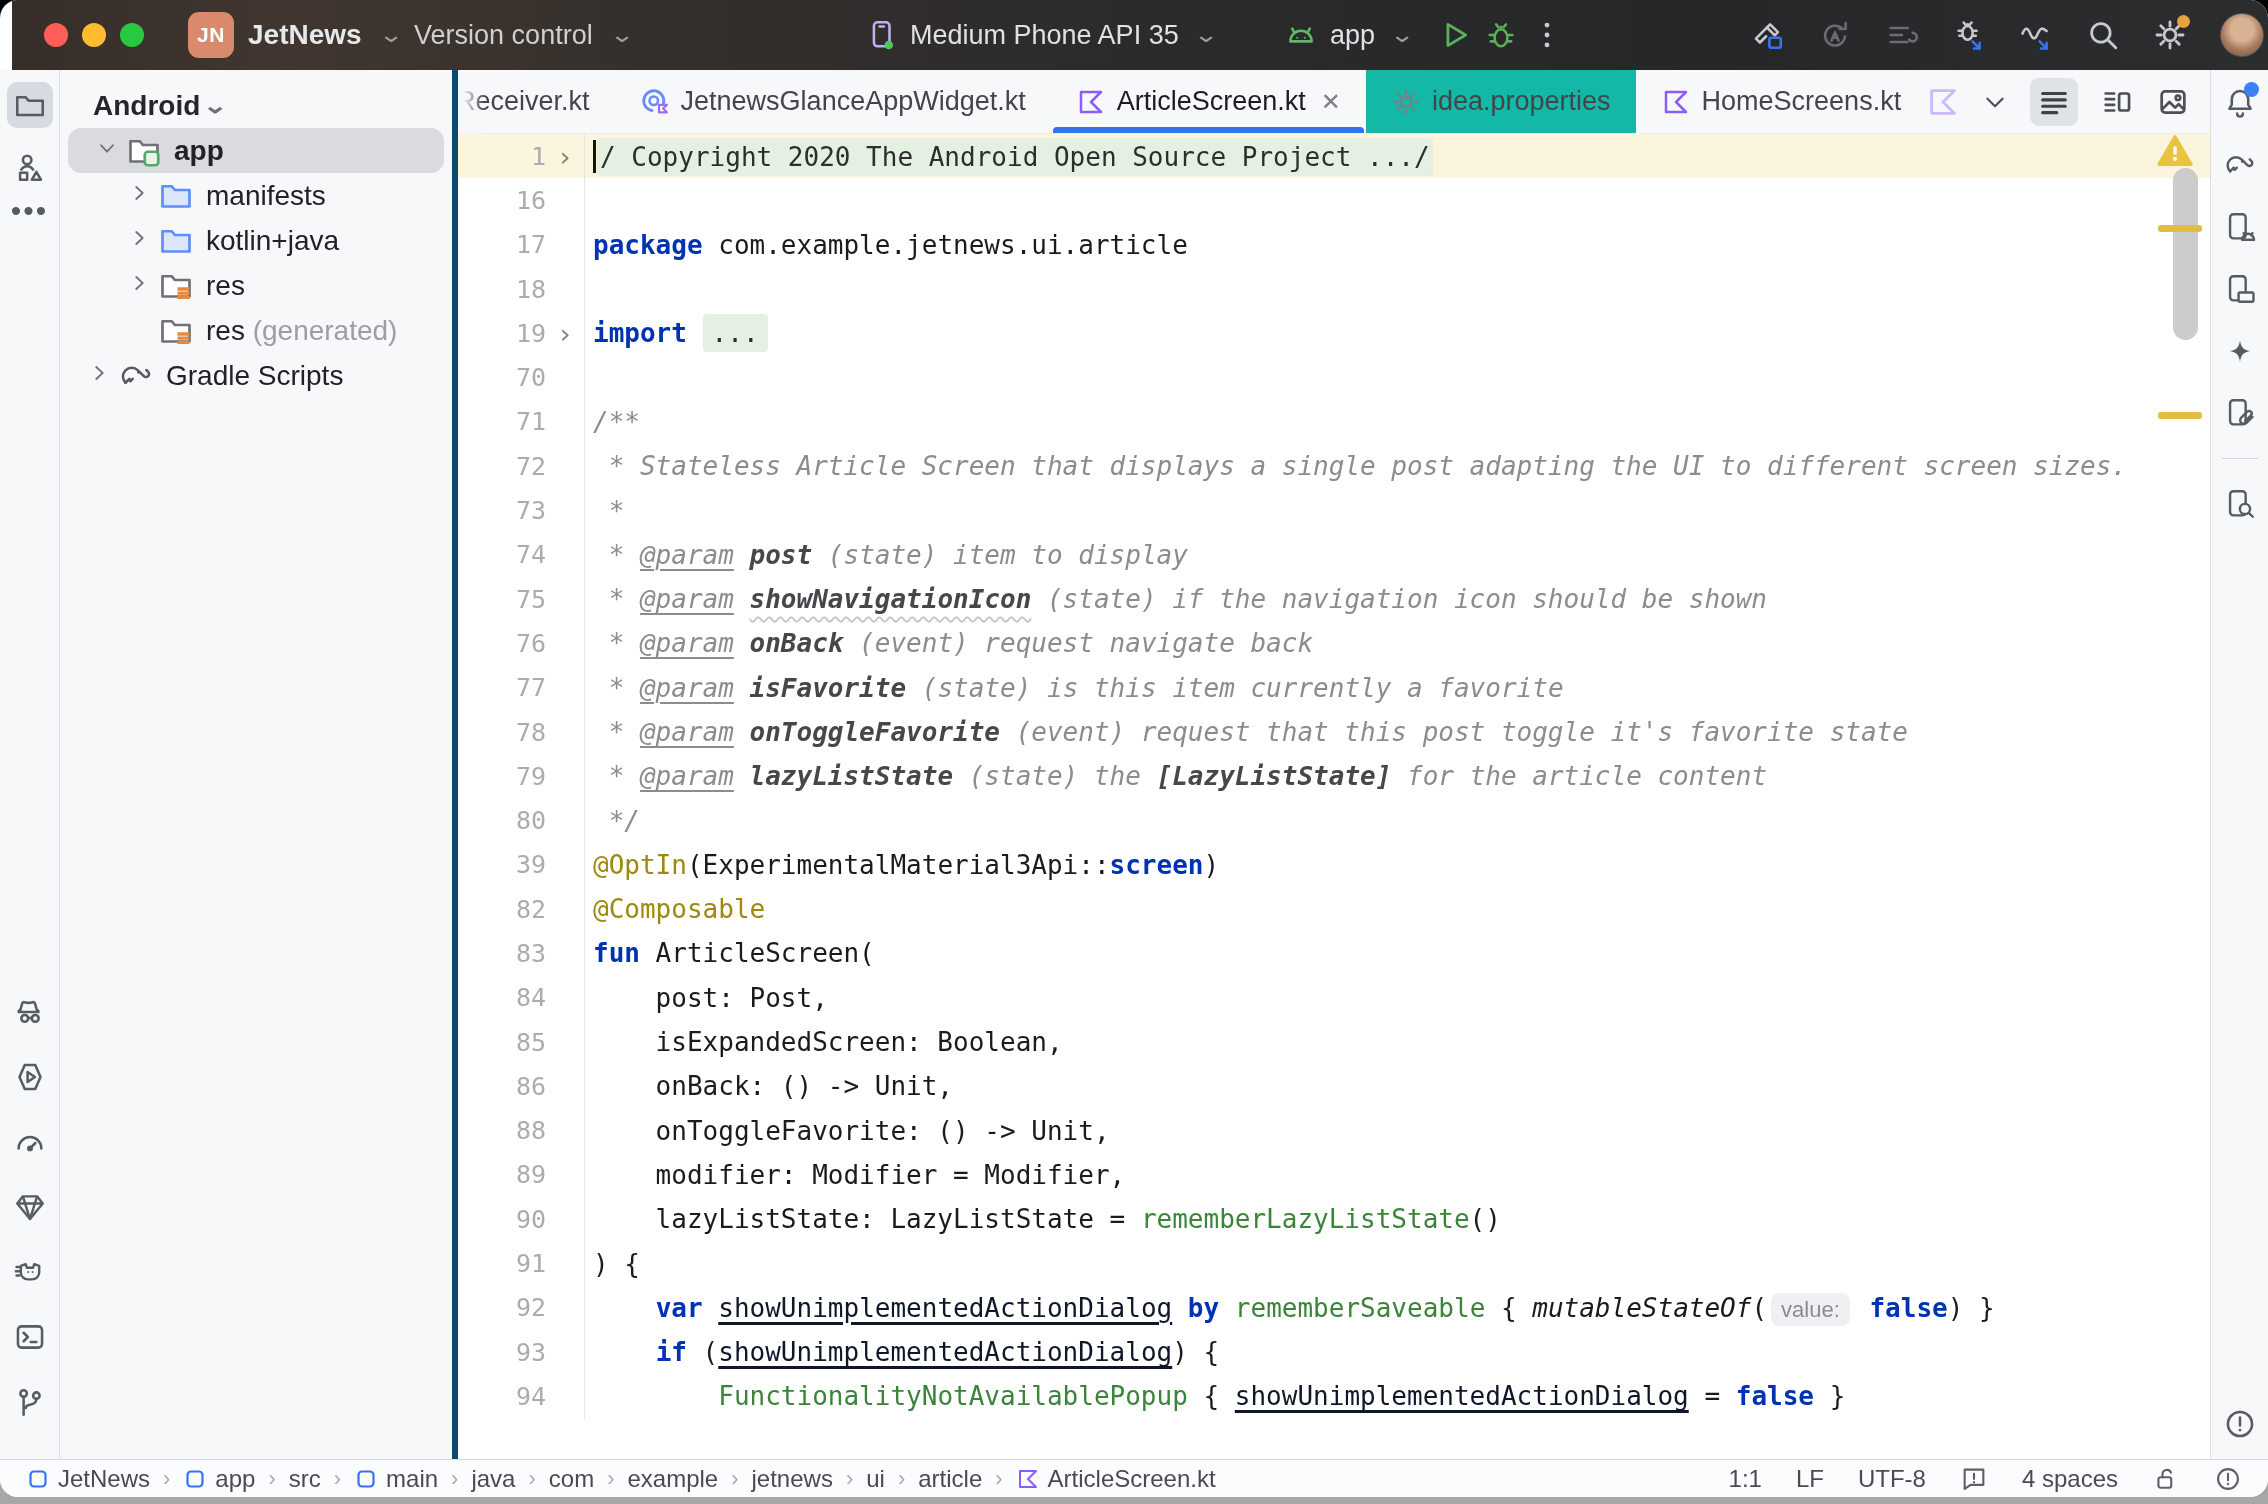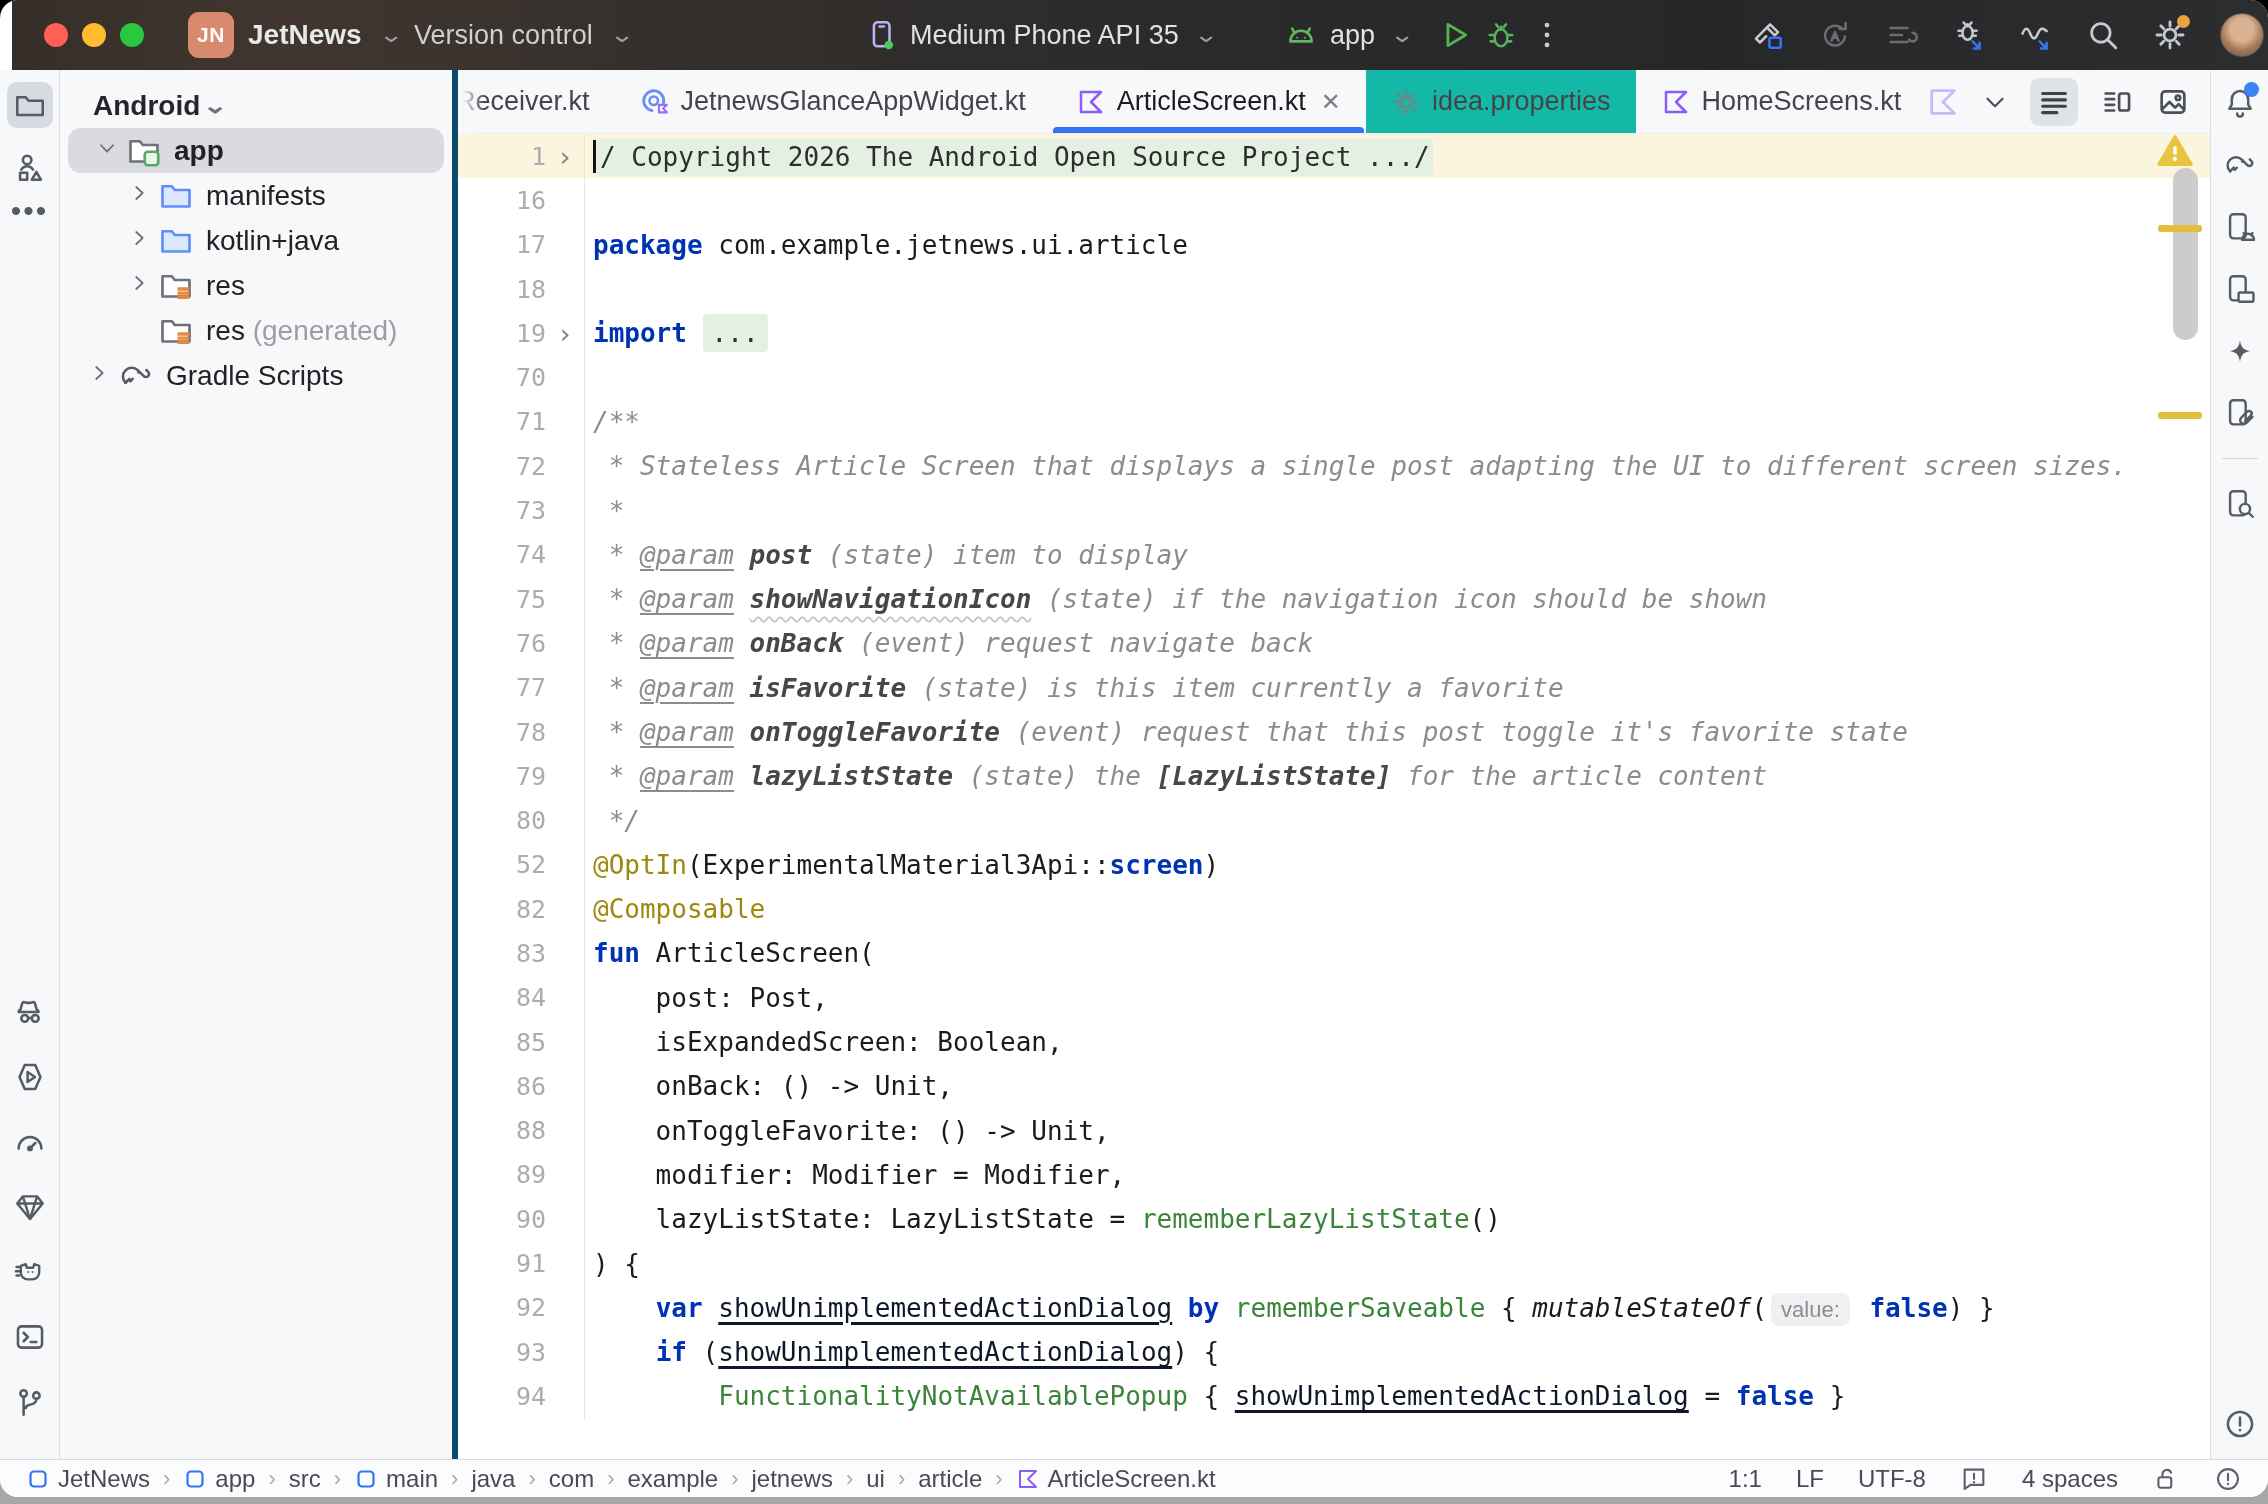--- a/index.html
+++ b/index.html
@@ -443,37 +443,37 @@
           <svg viewBox="0 0 24 24" fill="currentColor">
               <circle cx="12" cy="5" r="1.8"></circle>
               <circle cx="12" cy="12" r="1.8"></circle>
               <circle cx="12" cy="19" r="1.8"></circle>
             </svg>
         </span>
       </div>
     </div>
 
     <div class="codearea" id="code">
-        <div class="crow cur"><span class="gnum">1</span><span class="gfold">›</span><span class="gsep"></span><span class="cline"><span class="caret"></span><span class="tk-foldtext">/ Copyright 2026 The Android Open Source Project .../</span></span></div>
+        <div class="crow cur"><span class="gnum">1</span><span class="gfold">›</span><span class="gsep"></span><span class="cline"><span class="caret"></span><span class="tk-foldtext">/ Copyright 2020 The Android Open Source Project .../</span></span></div>
         <div class="crow"><span class="gnum">16</span><span class="gfold"></span><span class="gsep"></span><span class="cline"></span></div>
         <div class="crow"><span class="gnum">17</span><span class="gfold"></span><span class="gsep"></span><span class="cline"><span class="tk-k">package</span><span class="tk-p"> com.example.jetnews.ui.article</span></span></div>
         <div class="crow"><span class="gnum">18</span><span class="gfold"></span><span class="gsep"></span><span class="cline"></span></div>
         <div class="crow"><span class="gnum">19</span><span class="gfold">›</span><span class="gsep"></span><span class="cline"><span class="tk-k">import</span><span class="tk-p"> </span><span class="tk-foldchip">...</span></span></div>
         <div class="crow"><span class="gnum">70</span><span class="gfold"></span><span class="gsep"></span><span class="cline"></span></div>
         <div class="crow"><span class="gnum">71</span><span class="gfold"></span><span class="gsep"></span><span class="cline"><span class="tk-cmt">/**</span></span></div>
         <div class="crow"><span class="gnum">72</span><span class="gfold"></span><span class="gsep"></span><span class="cline"><span class="tk-cmt"> * Stateless Article Screen that displays a single post adapting the UI to different screen sizes.</span></span></div>
         <div class="crow"><span class="gnum">73</span><span class="gfold"></span><span class="gsep"></span><span class="cline"><span class="tk-cmt"> *</span></span></div>
         <div class="crow"><span class="gnum">74</span><span class="gfold"></span><span class="gsep"></span><span class="cline"><span class="tk-cmt"> * </span><span class="tk-tag">@param</span><span class="tk-cmt"> </span><span class="tk-pn">post</span><span class="tk-cmt"> (state) item to display</span></span></div>
         <div class="crow"><span class="gnum">75</span><span class="gfold"></span><span class="gsep"></span><span class="cline"><span class="tk-cmt"> * </span><span class="tk-tag">@param</span><span class="tk-cmt"> </span><span class="tk-pns">showNavigationIcon</span><span class="tk-cmt"> (state) if the navigation icon should be shown</span></span></div>
         <div class="crow"><span class="gnum">76</span><span class="gfold"></span><span class="gsep"></span><span class="cline"><span class="tk-cmt"> * </span><span class="tk-tag">@param</span><span class="tk-cmt"> </span><span class="tk-pn">onBack</span><span class="tk-cmt"> (event) request navigate back</span></span></div>
         <div class="crow"><span class="gnum">77</span><span class="gfold"></span><span class="gsep"></span><span class="cline"><span class="tk-cmt"> * </span><span class="tk-tag">@param</span><span class="tk-cmt"> </span><span class="tk-pn">isFavorite</span><span class="tk-cmt"> (state) is this item currently a favorite</span></span></div>
         <div class="crow"><span class="gnum">78</span><span class="gfold"></span><span class="gsep"></span><span class="cline"><span class="tk-cmt"> * </span><span class="tk-tag">@param</span><span class="tk-cmt"> </span><span class="tk-pn">onToggleFavorite</span><span class="tk-cmt"> (event) request that this post toggle it's favorite state</span></span></div>
         <div class="crow"><span class="gnum">79</span><span class="gfold"></span><span class="gsep"></span><span class="cline"><span class="tk-cmt"> * </span><span class="tk-tag">@param</span><span class="tk-cmt"> </span><span class="tk-pn">lazyListState</span><span class="tk-cmt"> (state) the </span><span class="tk-pn">[LazyListState]</span><span class="tk-cmt"> for the article content</span></span></div>
         <div class="crow"><span class="gnum">80</span><span class="gfold"></span><span class="gsep"></span><span class="cline"><span class="tk-cmt"> */</span></span></div>
-        <div class="crow"><span class="gnum">52</span><span class="gfold"></span><span class="gsep"></span><span class="cline"><span class="tk-ann">@OptIn</span><span class="tk-p">(ExperimentalMaterial3Api::</span><span class="tk-k">screen</span><span class="tk-p">)</span></span></div>
+        <div class="crow"><span class="gnum">39</span><span class="gfold"></span><span class="gsep"></span><span class="cline"><span class="tk-ann">@OptIn</span><span class="tk-p">(ExperimentalMaterial3Api::</span><span class="tk-k">screen</span><span class="tk-p">)</span></span></div>
         <div class="crow"><span class="gnum">82</span><span class="gfold"></span><span class="gsep"></span><span class="cline"><span class="tk-ann">@Composable</span></span></div>
         <div class="crow"><span class="gnum">83</span><span class="gfold"></span><span class="gsep"></span><span class="cline"><span class="tk-k">fun</span><span class="tk-p"> ArticleScreen(</span></span></div>
         <div class="crow"><span class="gnum">84</span><span class="gfold"></span><span class="gsep"></span><span class="cline"><span class="tk-p">    post: Post,</span></span></div>
         <div class="crow"><span class="gnum">85</span><span class="gfold"></span><span class="gsep"></span><span class="cline"><span class="tk-p">    isExpandedScreen: Boolean,</span></span></div>
         <div class="crow"><span class="gnum">86</span><span class="gfold"></span><span class="gsep"></span><span class="cline"><span class="tk-p">    onBack: () -&gt; Unit,</span></span></div>
         <div class="crow"><span class="gnum">88</span><span class="gfold"></span><span class="gsep"></span><span class="cline"><span class="tk-p">    onToggleFavorite: () -&gt; Unit,</span></span></div>
         <div class="crow"><span class="gnum">89</span><span class="gfold"></span><span class="gsep"></span><span class="cline"><span class="tk-p">    modifier: Modifier = Modifier,</span></span></div>
         <div class="crow"><span class="gnum">90</span><span class="gfold"></span><span class="gsep"></span><span class="cline"><span class="tk-p">    lazyListState: LazyListState = </span><span class="tk-call">rememberLazyListState</span><span class="tk-p">()</span></span></div>
         <div class="crow"><span class="gnum">91</span><span class="gfold"></span><span class="gsep"></span><span class="cline"><span class="tk-p">) {</span></span></div>
         <div class="crow"><span class="gnum">92</span><span class="gfold"></span><span class="gsep"></span><span class="cline"><span class="tk-p">    </span><span class="tk-k">var</span><span class="tk-p"> </span><span class="tk-und">showUnimplementedActionDialog</span><span class="tk-p"> </span><span class="tk-k">by</span><span class="tk-p"> </span><span class="tk-call">rememberSaveable</span><span class="tk-p"> { </span><span class="tk-itl">mutableStateOf</span><span class="tk-p">(</span><span class="tk-inlay">value:</span><span class="tk-p"> </span><span class="tk-k">false</span><span class="tk-p">) }</span></span></div>

